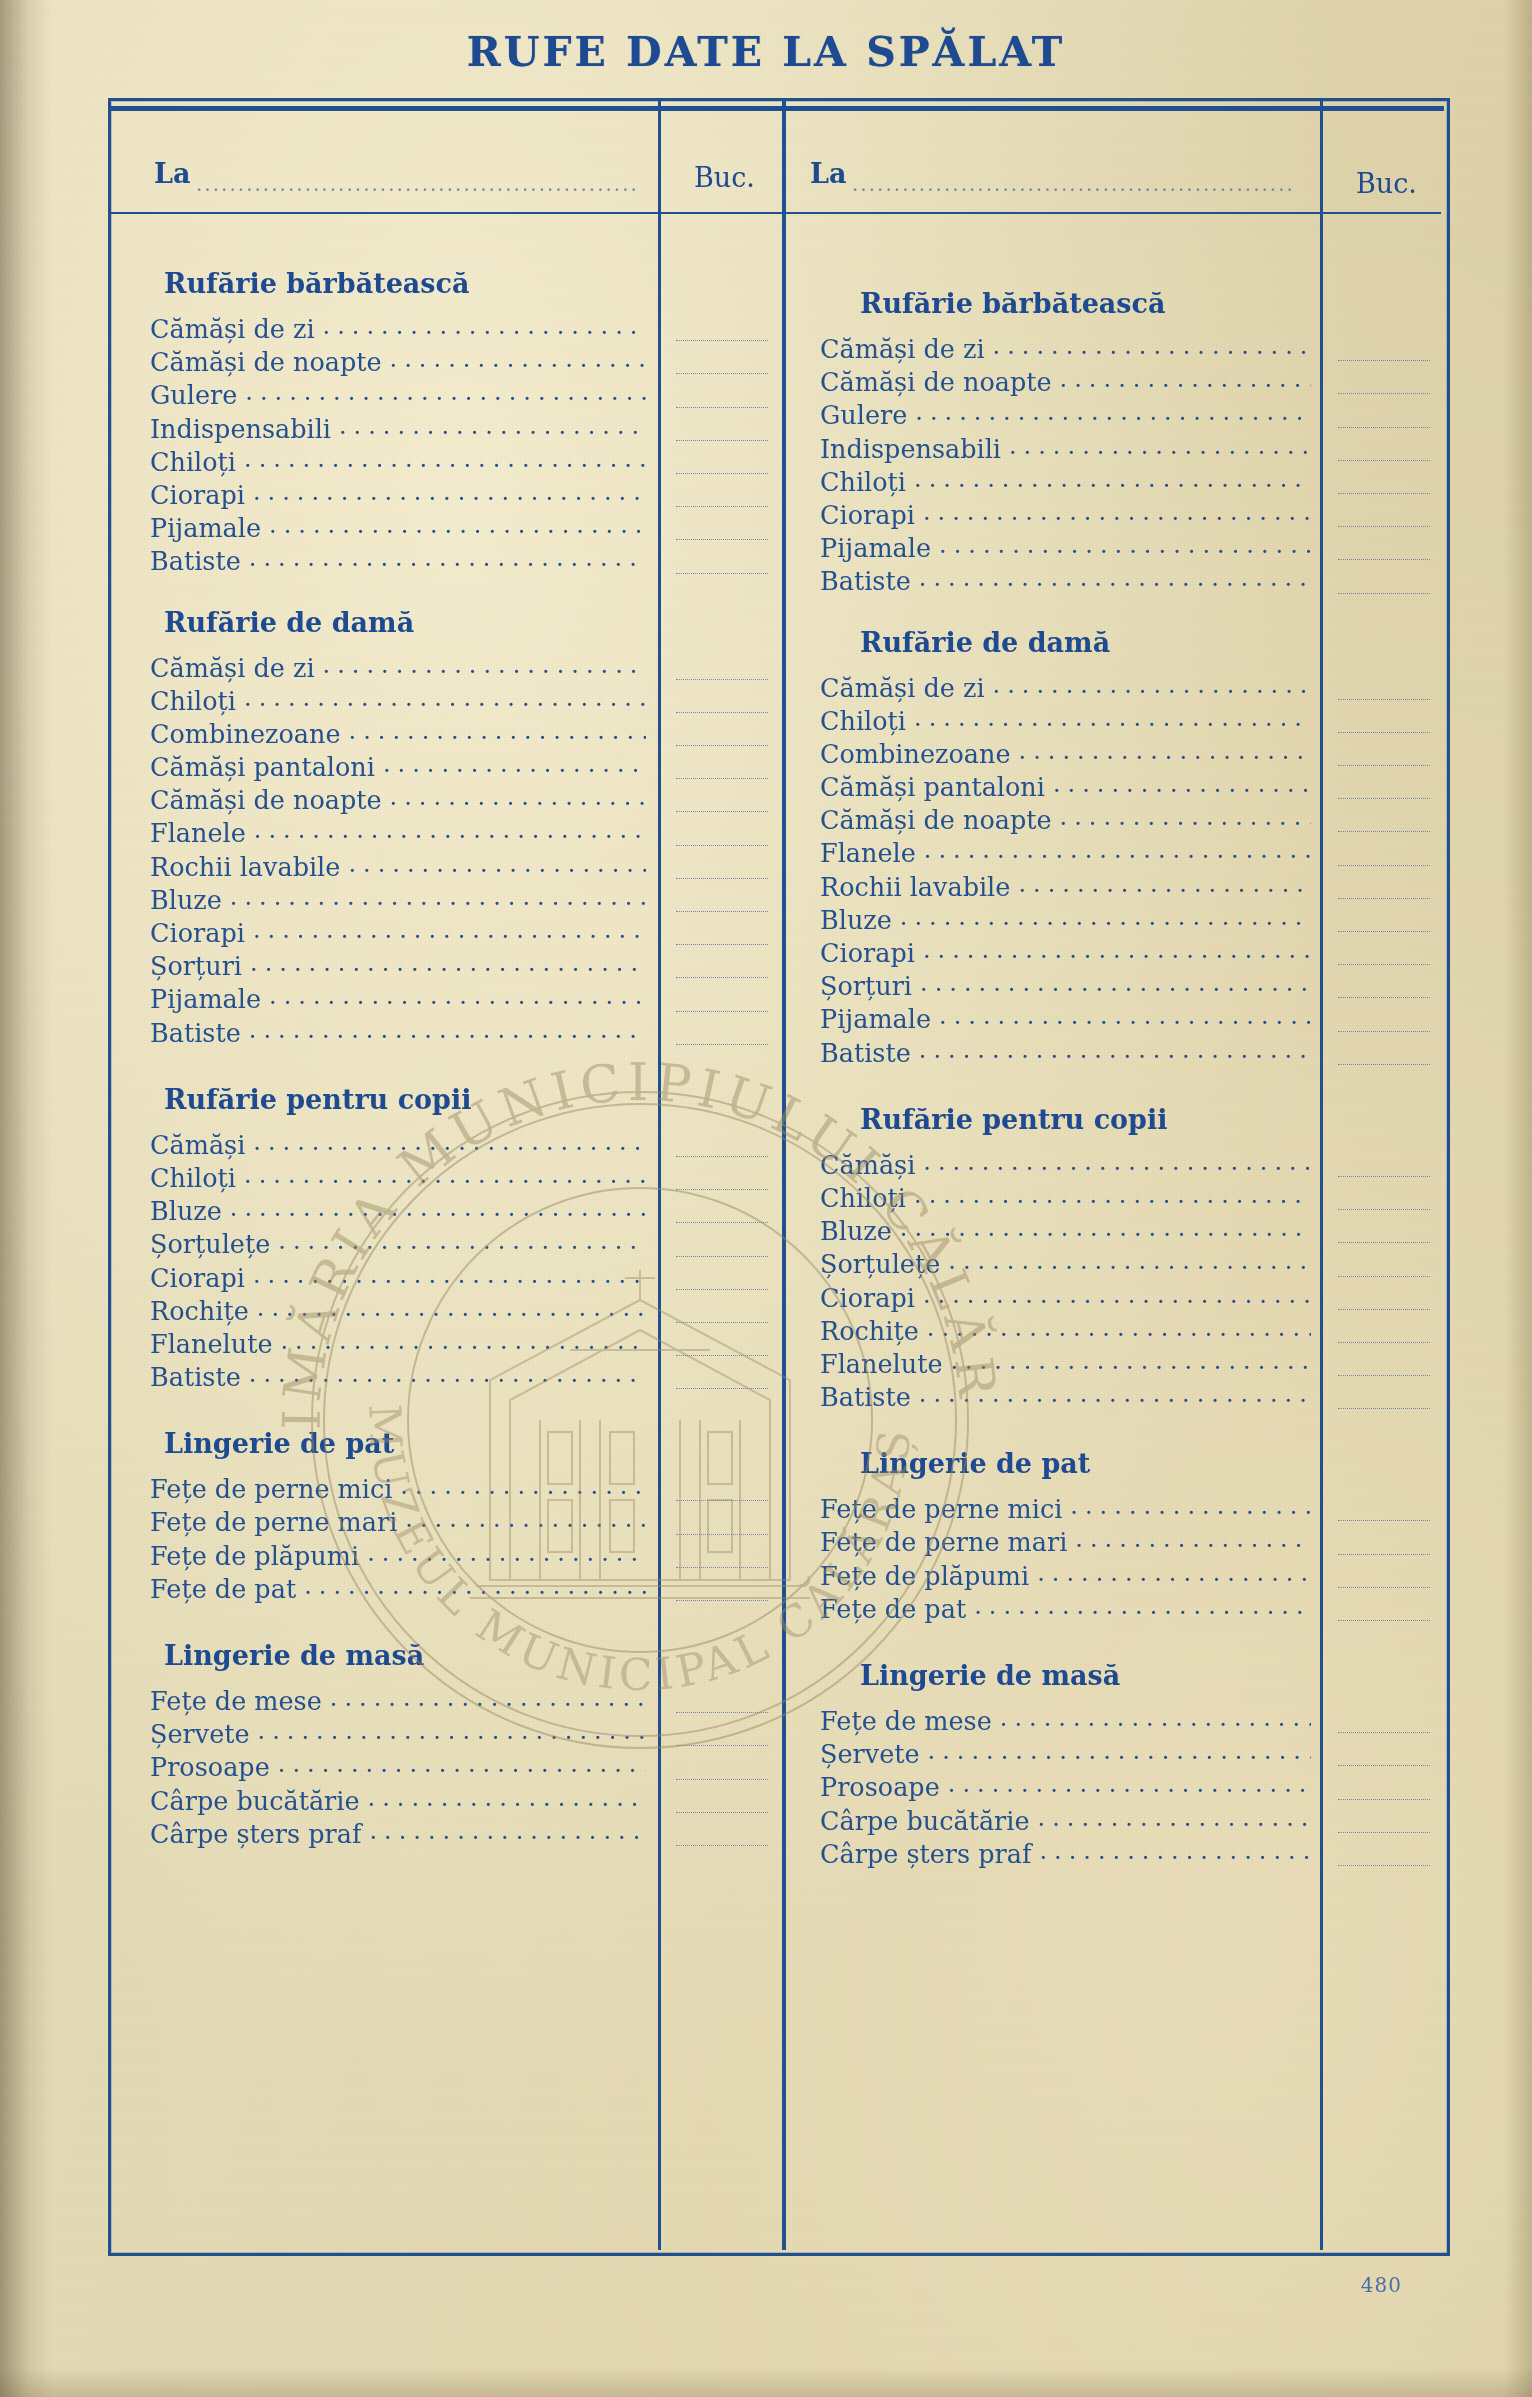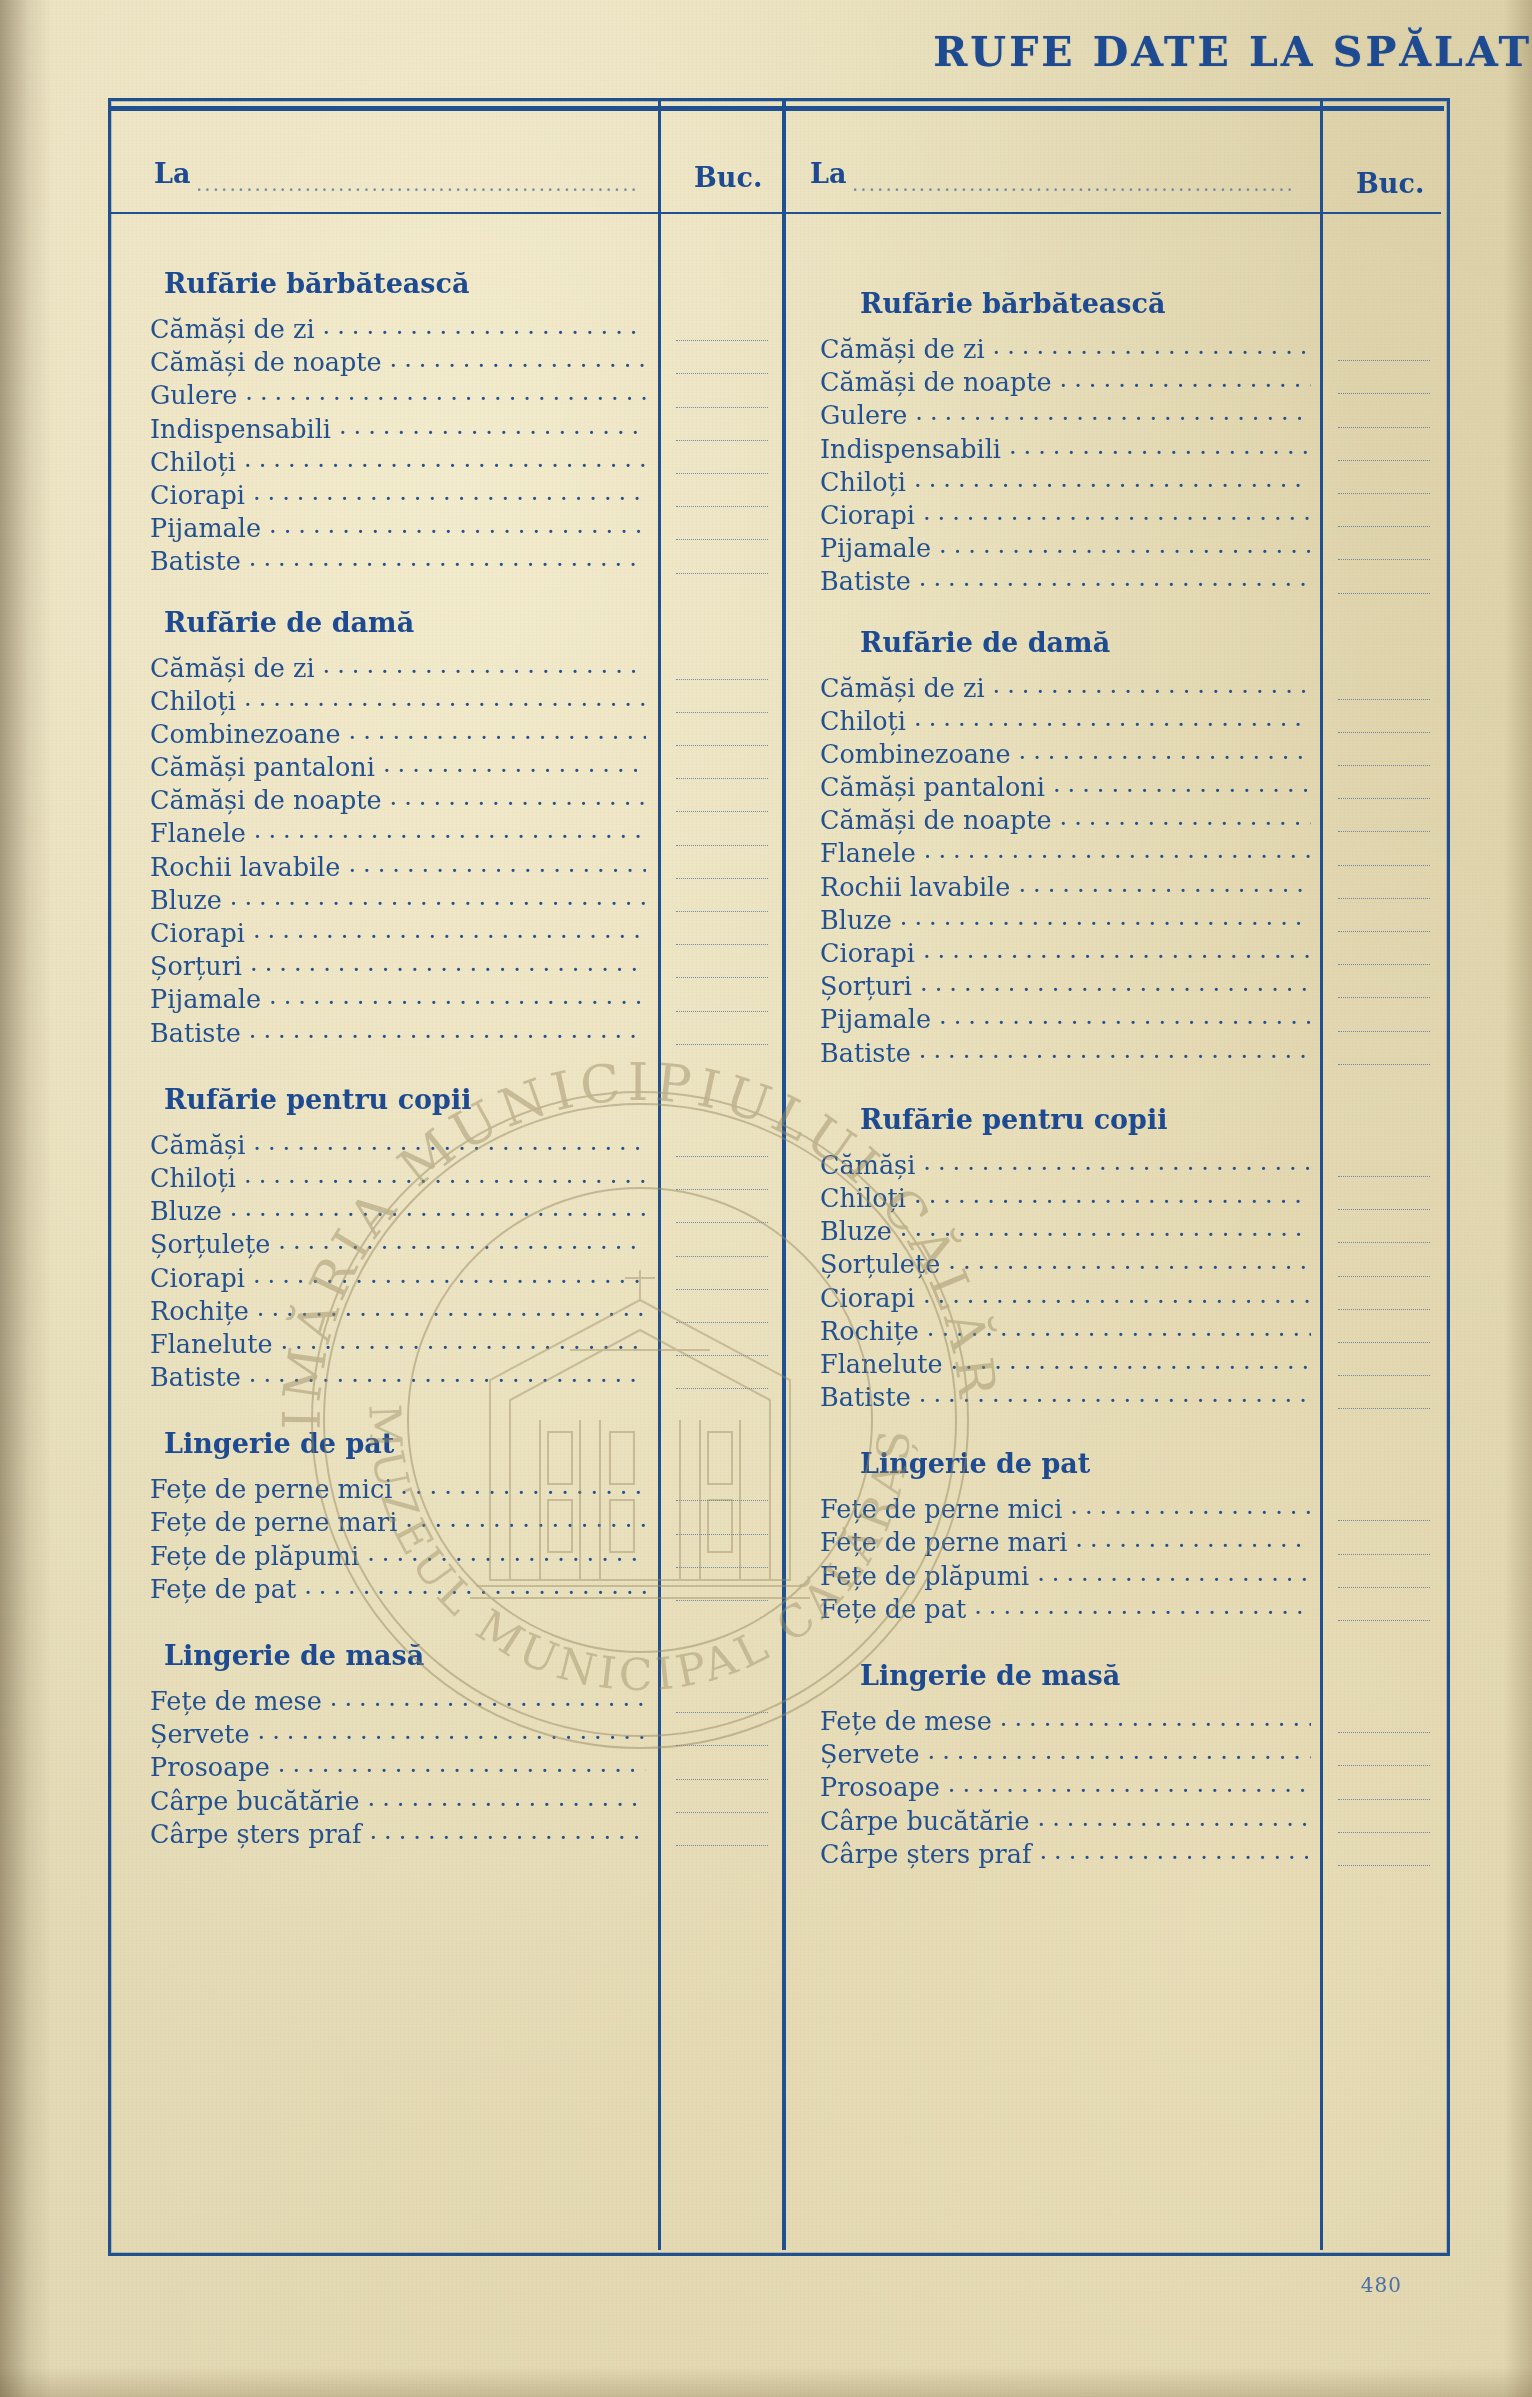--- a/index.html
+++ b/index.html
@@ -56,21 +56,21 @@
     height: 30px;
     background: linear-gradient(0deg, rgba(80,60,25,.20), rgba(0,0,0,0));
     pointer-events: none;
   }
 
   
   #title {
     position: absolute;
     left: 0; right: 0;
     top: 28px;
-    text-align: right;
+    text-align: center;
     font-family: "DejaVu Serif", serif;
     font-weight: bold;
     font-size: 41px;
     letter-spacing: 3px;
     color: #1d4a90;
     text-shadow: 0 0 1px rgba(29,74,144,.5);
   }
 
   
   #frame {
@@ -119,21 +119,21 @@
   .hdr-la {
     position: absolute;
     font-size: 27px;
     font-weight: bold;
     color: #1d4a90;
     font-family: "DejaVu Serif", serif;
   }
   .hdr-buc {
     position: absolute;
     font-size: 27px;
-    font-weight: bold;
+    font-weight: normal;
     color: #1d4a90;
     font-family: "DejaVu Serif", serif;
   }
   .hdr-dots {
     position: absolute;
     font-size: 20px;
     color: #6f86ad;
     letter-spacing: 2px;
     overflow: hidden;
     white-space: nowrap;

